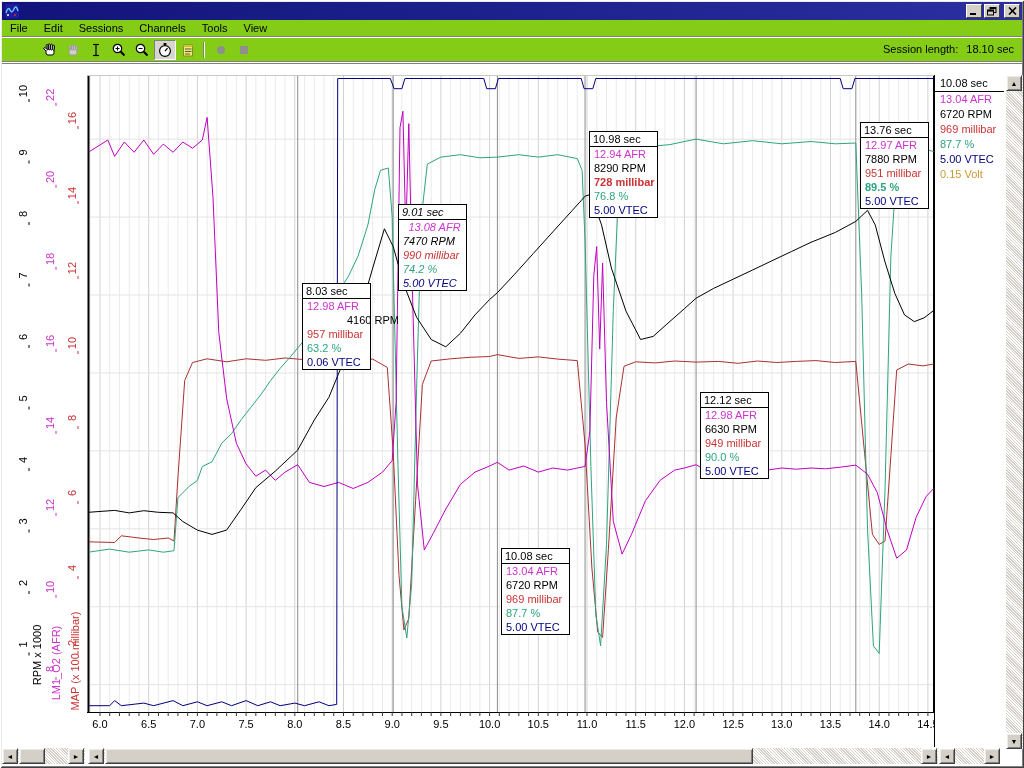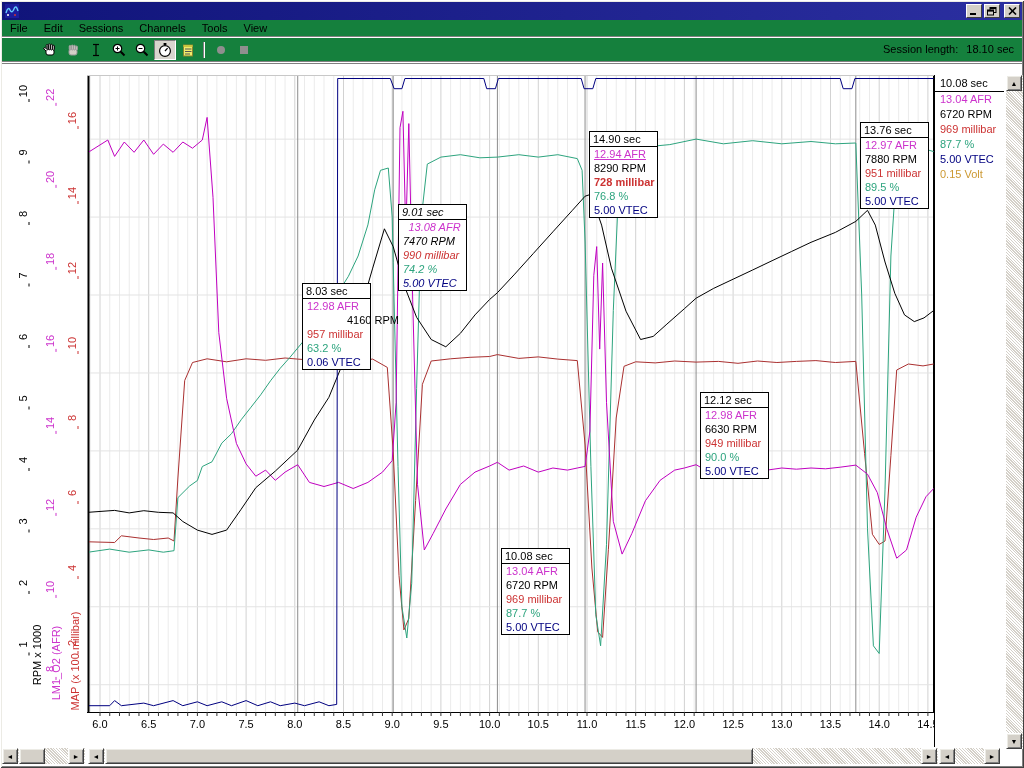--- a/index.html
+++ b/index.html
@@ -1,18 +1,18 @@
 <!DOCTYPE html>
 <html><head>
 <meta charset="utf-8">
 <style>
   html,body{margin:0;padding:0;background:#808080;}
   *{box-sizing:border-box;}
   .window{
-    position:relative;width:1024px;height:768px;background:#15803d;overflow:hidden;
+    position:relative;width:1024px;height:768px;background:#84cc16;overflow:hidden;
     font-family:"Liberation Sans",sans-serif;font-size:11px;color:#000;
     box-shadow:inset 1px 1px 0 #ffffff, inset -1px -1px 0 #404040, inset 2px 2px 0 #ecebe5, inset -2px -2px 0 #808080;
   }
   
   .titlebar{position:absolute;left:2px;top:2px;right:2px;height:18px;
     background:linear-gradient(to right,#10147a,#2b2fa0);display:flex;align-items:center;}
   .title-icon{width:14px;height:14px;margin-left:3px;}
   .win-controls{position:absolute;right:2px;top:2px;display:flex;}
   .winbtn{width:16px;height:14px;background:#d4d0c8;margin-left:2px;
     border:1px solid;border-color:#ffffff #404040 #404040 #ffffff;
@@ -491,41 +491,41 @@
       </div>
       <div class="callout" style="left: 501px; top: 548px;">
         <div class="co-title">10.08 sec</div>
         <div class="co-row" style="color: rgb(204, 51, 204);">13.04 AFR</div>
         <div class="co-row" style="color: rgb(0, 0, 0);">6720 RPM</div>
         <div class="co-row" style="color: rgb(204, 51, 51);">969 millibar</div>
         <div class="co-row" style="color: rgb(45, 164, 126);">87.7 %</div>
         <div class="co-row" style="color: rgb(0, 0, 128);">5.00 VTEC</div>
       </div>
       <div class="callout" style="left: 589px; top: 131px;">
-        <div class="co-title">14.90 sec</div>
-        <div class="co-row" style="color: rgb(204, 51, 204); text-decoration: underline;">12.94 AFR</div>
+        <div class="co-title">10.98 sec</div>
+        <div class="co-row" style="color: rgb(204, 51, 204);">12.94 AFR</div>
         <div class="co-row" style="color: rgb(0, 0, 0);">8290 RPM</div>
         <div class="co-row" style="color: rgb(204, 51, 51); font-weight: bold;">728 millibar</div>
         <div class="co-row" style="color: rgb(45, 164, 126);">76.8 %</div>
         <div class="co-row" style="color: rgb(0, 0, 128);">5.00 VTEC</div>
       </div>
       <div class="callout" style="left: 700px; top: 392px;">
         <div class="co-title">12.12 sec</div>
         <div class="co-row" style="color: rgb(204, 51, 204);">12.98 AFR</div>
         <div class="co-row" style="color: rgb(0, 0, 0);">6630 RPM</div>
         <div class="co-row" style="color: rgb(204, 51, 51);">949 millibar</div>
         <div class="co-row" style="color: rgb(45, 164, 126);">90.0 %</div>
         <div class="co-row" style="color: rgb(0, 0, 128);">5.00 VTEC</div>
       </div>
       <div class="callout" style="left: 860px; top: 122px;">
         <div class="co-title">13.76 sec</div>
         <div class="co-row" style="color: rgb(204, 51, 204);">12.97 AFR</div>
         <div class="co-row" style="color: rgb(0, 0, 0);">7880 RPM</div>
         <div class="co-row" style="color: rgb(204, 51, 51);">951 millibar</div>
-        <div class="co-row" style="color: rgb(45, 164, 126);">89.5 %</div>
+        <div class="co-row" style="color: rgb(45, 164, 126); font-weight: bold;">89.5 %</div>
         <div class="co-row" style="color: rgb(0, 0, 128);">5.00 VTEC</div>
       </div>
     </div>
 
   <div class="legend-panel">
     <div class="legend-time">10.08 sec</div>
     <div id="legend-rows">
         <div class="legend-row" style="color: rgb(204, 51, 204);">13.04 AFR</div>
         <div class="legend-row" style="color: rgb(0, 0, 0);">6720 RPM</div>
         <div class="legend-row" style="color: rgb(204, 51, 51);">969 millibar</div>

